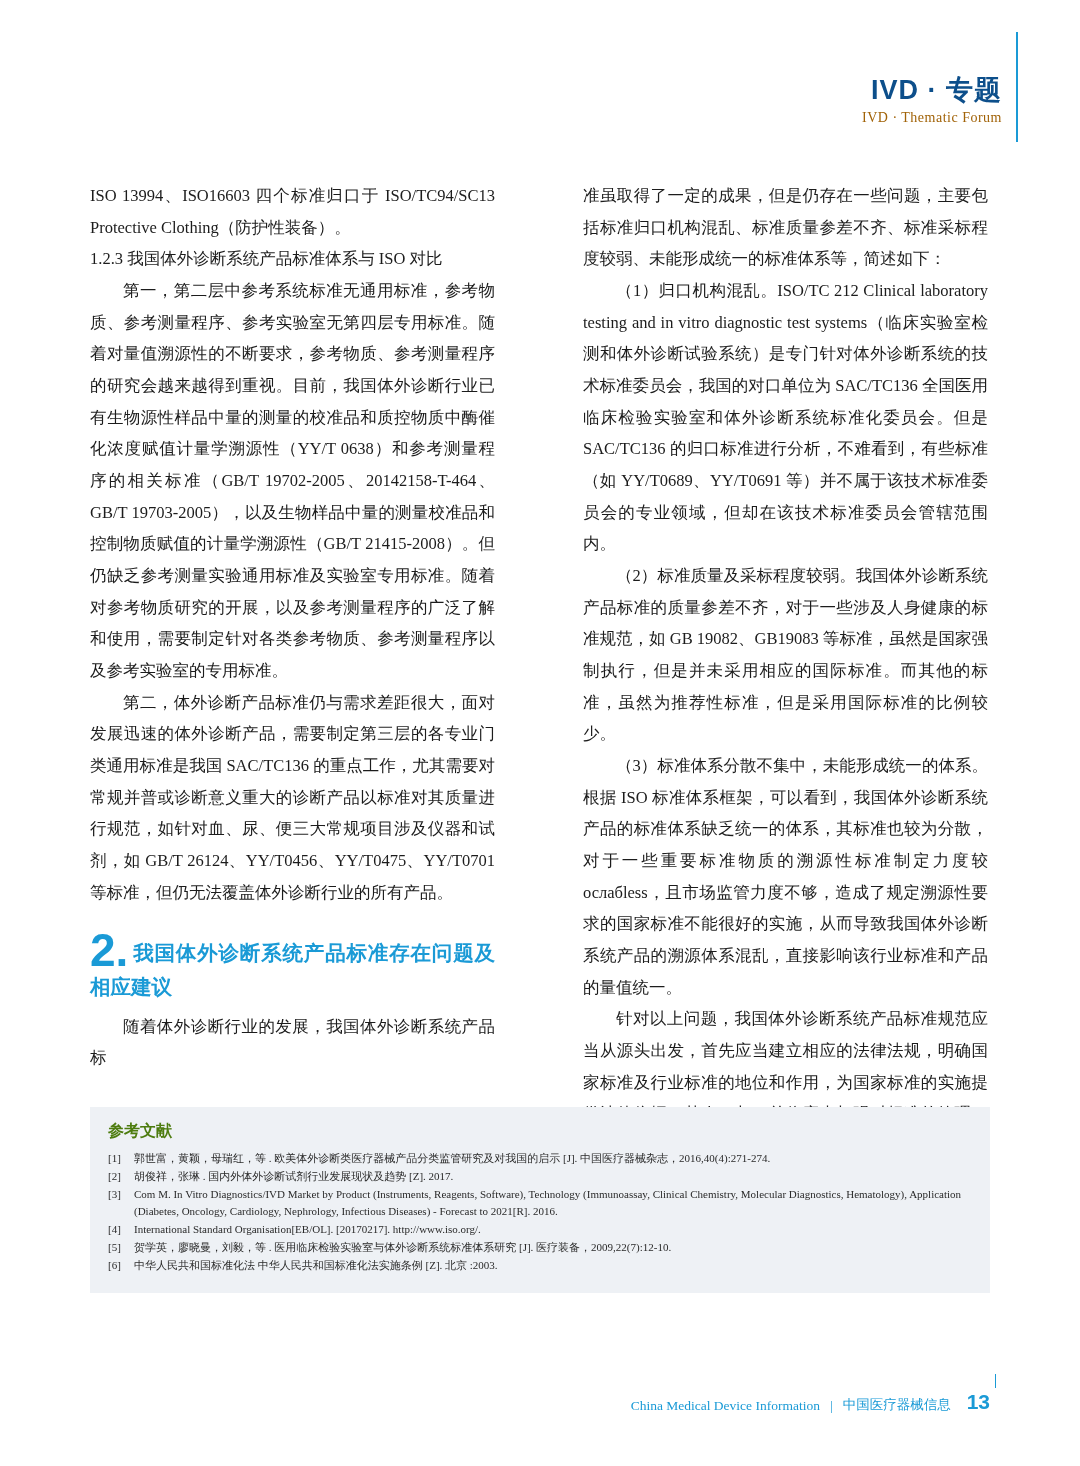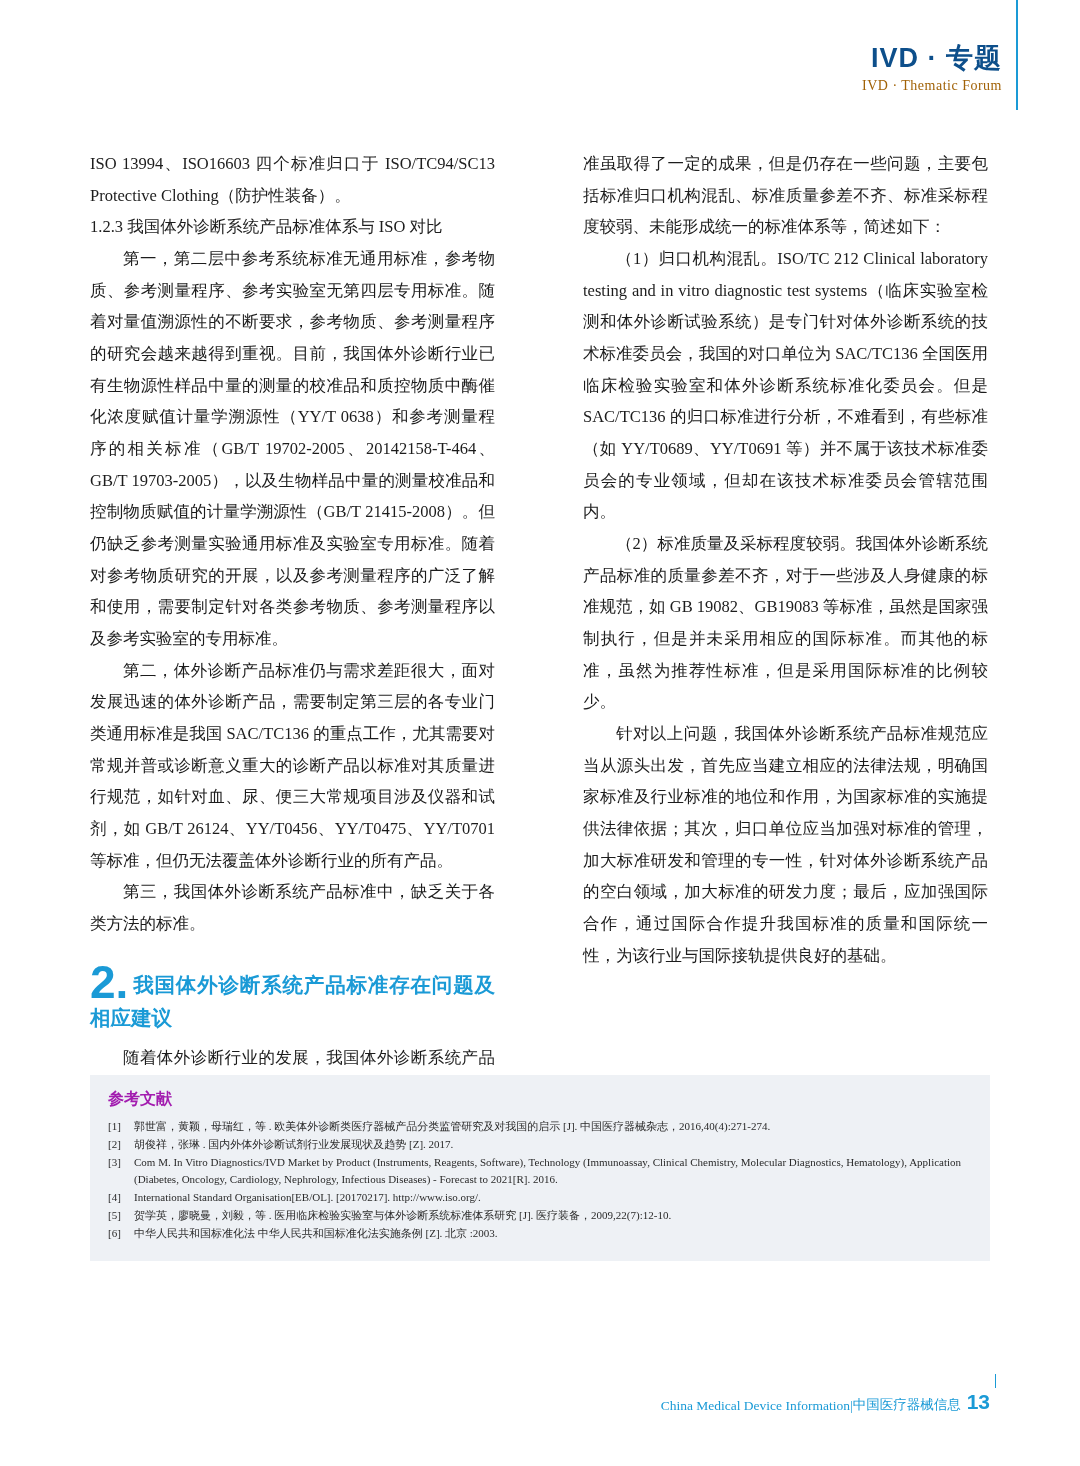--- a/index.html
+++ b/index.html
@@ -4,21 +4,21 @@
 <style>
   html,body{margin:0;padding:0;}
   body{
     width:1080px;height:1466px;
     background:#ffffff;
     font-family:"Liberation Serif", serif;
     color:#1a1a1a;
     position:relative;
     overflow:hidden;
   }
-  .page{position:absolute;inset:0;}
+  .page{position:absolute;inset:0;margin-top:32px;}
 
   
   .header{
     position:absolute;top:0;right:0;width:100%;height:118px;
   }
   .header-rule{
     position:absolute;top:0;right:62px;width:2px;height:110px;background:#1a9ad6;
   }
   .header-block{
     position:absolute;top:44px;right:78px;text-align:right;
@@ -61,39 +61,39 @@
 
   
   .refs{
     position:absolute;left:90px;top:1075px;width:900px;
     background:#eef1f5;
     padding:14px 18px 18px 18px;
     box-sizing:border-box;
   }
   .refs-title{
     font-family:"Liberation Sans", sans-serif;
-    font-size:16px;font-weight:bold;color:#a21caf;
+    font-size:16px;font-weight:bold;color:#4d7c0f;
     margin-bottom:8px;
   }
   .ref-row{
     display:flex;font-size:11px;line-height:1.55;color:#2a2a2a;
     margin-bottom:1px;
   }
   .ref-num{width:26px;flex:none;}
   .ref-txt{flex:1;}
 
   
   .footer{
     position:absolute;left:0;right:0;bottom:52px;height:30px;
   }
   .footer-inner{
     position:absolute;right:90px;bottom:0;
     font-family:"Liberation Serif", serif;
     font-size:13.5px;color:#1a9ad6;
-    display:flex;align-items:flex-end;
+    display:flex;align-items:flex-end;gap:10px;
   }
   .footer-sep{color:#1a9ad6;}
   .page-no{
     font-family:"Liberation Sans", sans-serif;
     font-size:21px;font-weight:bold;color:#1a9ad6;
     margin-left:6px;
   }
   .footer-tick{
     position:absolute;right:84px;bottom:26px;width:1px;height:14px;background:#1a9ad6;
   }
@@ -109,33 +109,33 @@
       <div class="header-title">IVD · 专题</div>
       <div class="header-sub">IVD · Thematic Forum</div>
     </div>
   </div>
 
   <div class="col col-left">
     <p class="p-noind">ISO 13994、ISO16603 四个标准归口于 ISO/TC94/SC13 Protective Clothing（防护性装备）。</p>
     <p class="p-noind">1.2.3 我国体外诊断系统产品标准体系与 ISO 对比</p>
     <p class="p-ind">第一，第二层中参考系统标准无通用标准，参考物质、参考测量程序、参考实验室无第四层专用标准。随着对量值溯源性的不断要求，参考物质、参考测量程序的研究会越来越得到重视。目前，我国体外诊断行业已有生物源性样品中量的测量的校准品和质控物质中酶催化浓度赋值计量学溯源性（YY/T 0638）和参考测量程序的相关标准（GB/T 19702-2005、20142158-T-464、GB/T 19703-2005），以及生物样品中量的测量校准品和控制物质赋值的计量学溯源性（GB/T 21415-2008）。但仍缺乏参考测量实验通用标准及实验室专用标准。随着对参考物质研究的开展，以及参考测量程序的广泛了解和使用，需要制定针对各类参考物质、参考测量程序以及参考实验室的专用标准。</p>
     <p class="p-ind">第二，体外诊断产品标准仍与需求差距很大，面对发展迅速的体外诊断产品，需要制定第三层的各专业门类通用标准是我国 SAC/TC136 的重点工作，尤其需要对常规并普或诊断意义重大的诊断产品以标准对其质量进行规范，如针对血、尿、便三大常规项目涉及仪器和试剂，如 GB/T 26124、YY/T0456、YY/T0475、YY/T0701 等标准，但仍无法覆盖体外诊断行业的所有产品。</p>
-    <p class="p-ind">第三，我国体外诊断系统产品标准中，缺乏关于各类方法的标准。</p>
 
     <div class="sec-wrap">
       <span class="sec-num">2.</span><span class="sec-title">我国体外诊断系统产品标准存在问题及相应建议</span>
     </div>
 
     <p class="p-ind">随着体外诊断行业的发展，我国体外诊断系统产品标</p>
   </div>
 
   <div class="col col-right">
     <p class="p-noind">准虽取得了一定的成果，但是仍存在一些问题，主要包括标准归口机构混乱、标准质量参差不齐、标准采标程度较弱、未能形成统一的标准体系等，简述如下：</p>
     <p class="p-ind">（1）归口机构混乱。ISO/TC 212 Clinical laboratory testing and in vitro diagnostic test systems（临床实验室检测和体外诊断试验系统）是专门针对体外诊断系统的技术标准委员会，我国的对口单位为 SAC/TC136 全国医用临床检验实验室和体外诊断系统标准化委员会。但是 SAC/TC136 的归口标准进行分析，不难看到，有些标准（如 YY/T0689、YY/T0691 等）并不属于该技术标准委员会的专业领域，但却在该技术标准委员会管辖范围内。</p>
     <p class="p-ind">（2）标准质量及采标程度较弱。我国体外诊断系统产品标准的质量参差不齐，对于一些涉及人身健康的标准规范，如 GB 19082、GB19083 等标准，虽然是国家强制执行，但是并未采用相应的国际标准。而其他的标准，虽然为推荐性标准，但是采用国际标准的比例较少。</p>
+    <p class="p-ind">（3）标准体系分散不集中，未能形成统一的体系。根据 ISO 标准体系框架，可以看到，我国体外诊断系统产品的标准体系缺乏统一的体系，其标准也较为分散，对于一些重要标准物质的溯源性标准制定力度较ослабless，且市场监管力度不够，造成了规定溯源性要求的国家标准不能很好的实施，从而导致我国体外诊断系统产品的溯源体系混乱，直接影响该行业标准和产品的量值统一。</p>
     <p class="p-ind">针对以上问题，我国体外诊断系统产品标准规范应当从源头出发，首先应当建立相应的法律法规，明确国家标准及行业标准的地位和作用，为国家标准的实施提供法律依据；其次，归口单位应当加强对标准的管理，加大标准研发和管理的专一性，针对体外诊断系统产品的空白领域，加大标准的研发力度；最后，应加强国际合作，通过国际合作提升我国标准的质量和国际统一性，为该行业与国际接轨提供良好的基础。</p>
   </div>
 
   <div class="refs">
     <div class="refs-title">参考文献</div>
 
     <div class="ref-row">
       <div class="ref-num">[1]</div>
       <div class="ref-txt">郭世富，黄颖，母瑞红，等 . 欧美体外诊断类医疗器械产品分类监管研究及对我国的启示 [J]. 中国医疗器械杂志，2016,40(4):271-274.</div>
     </div>

